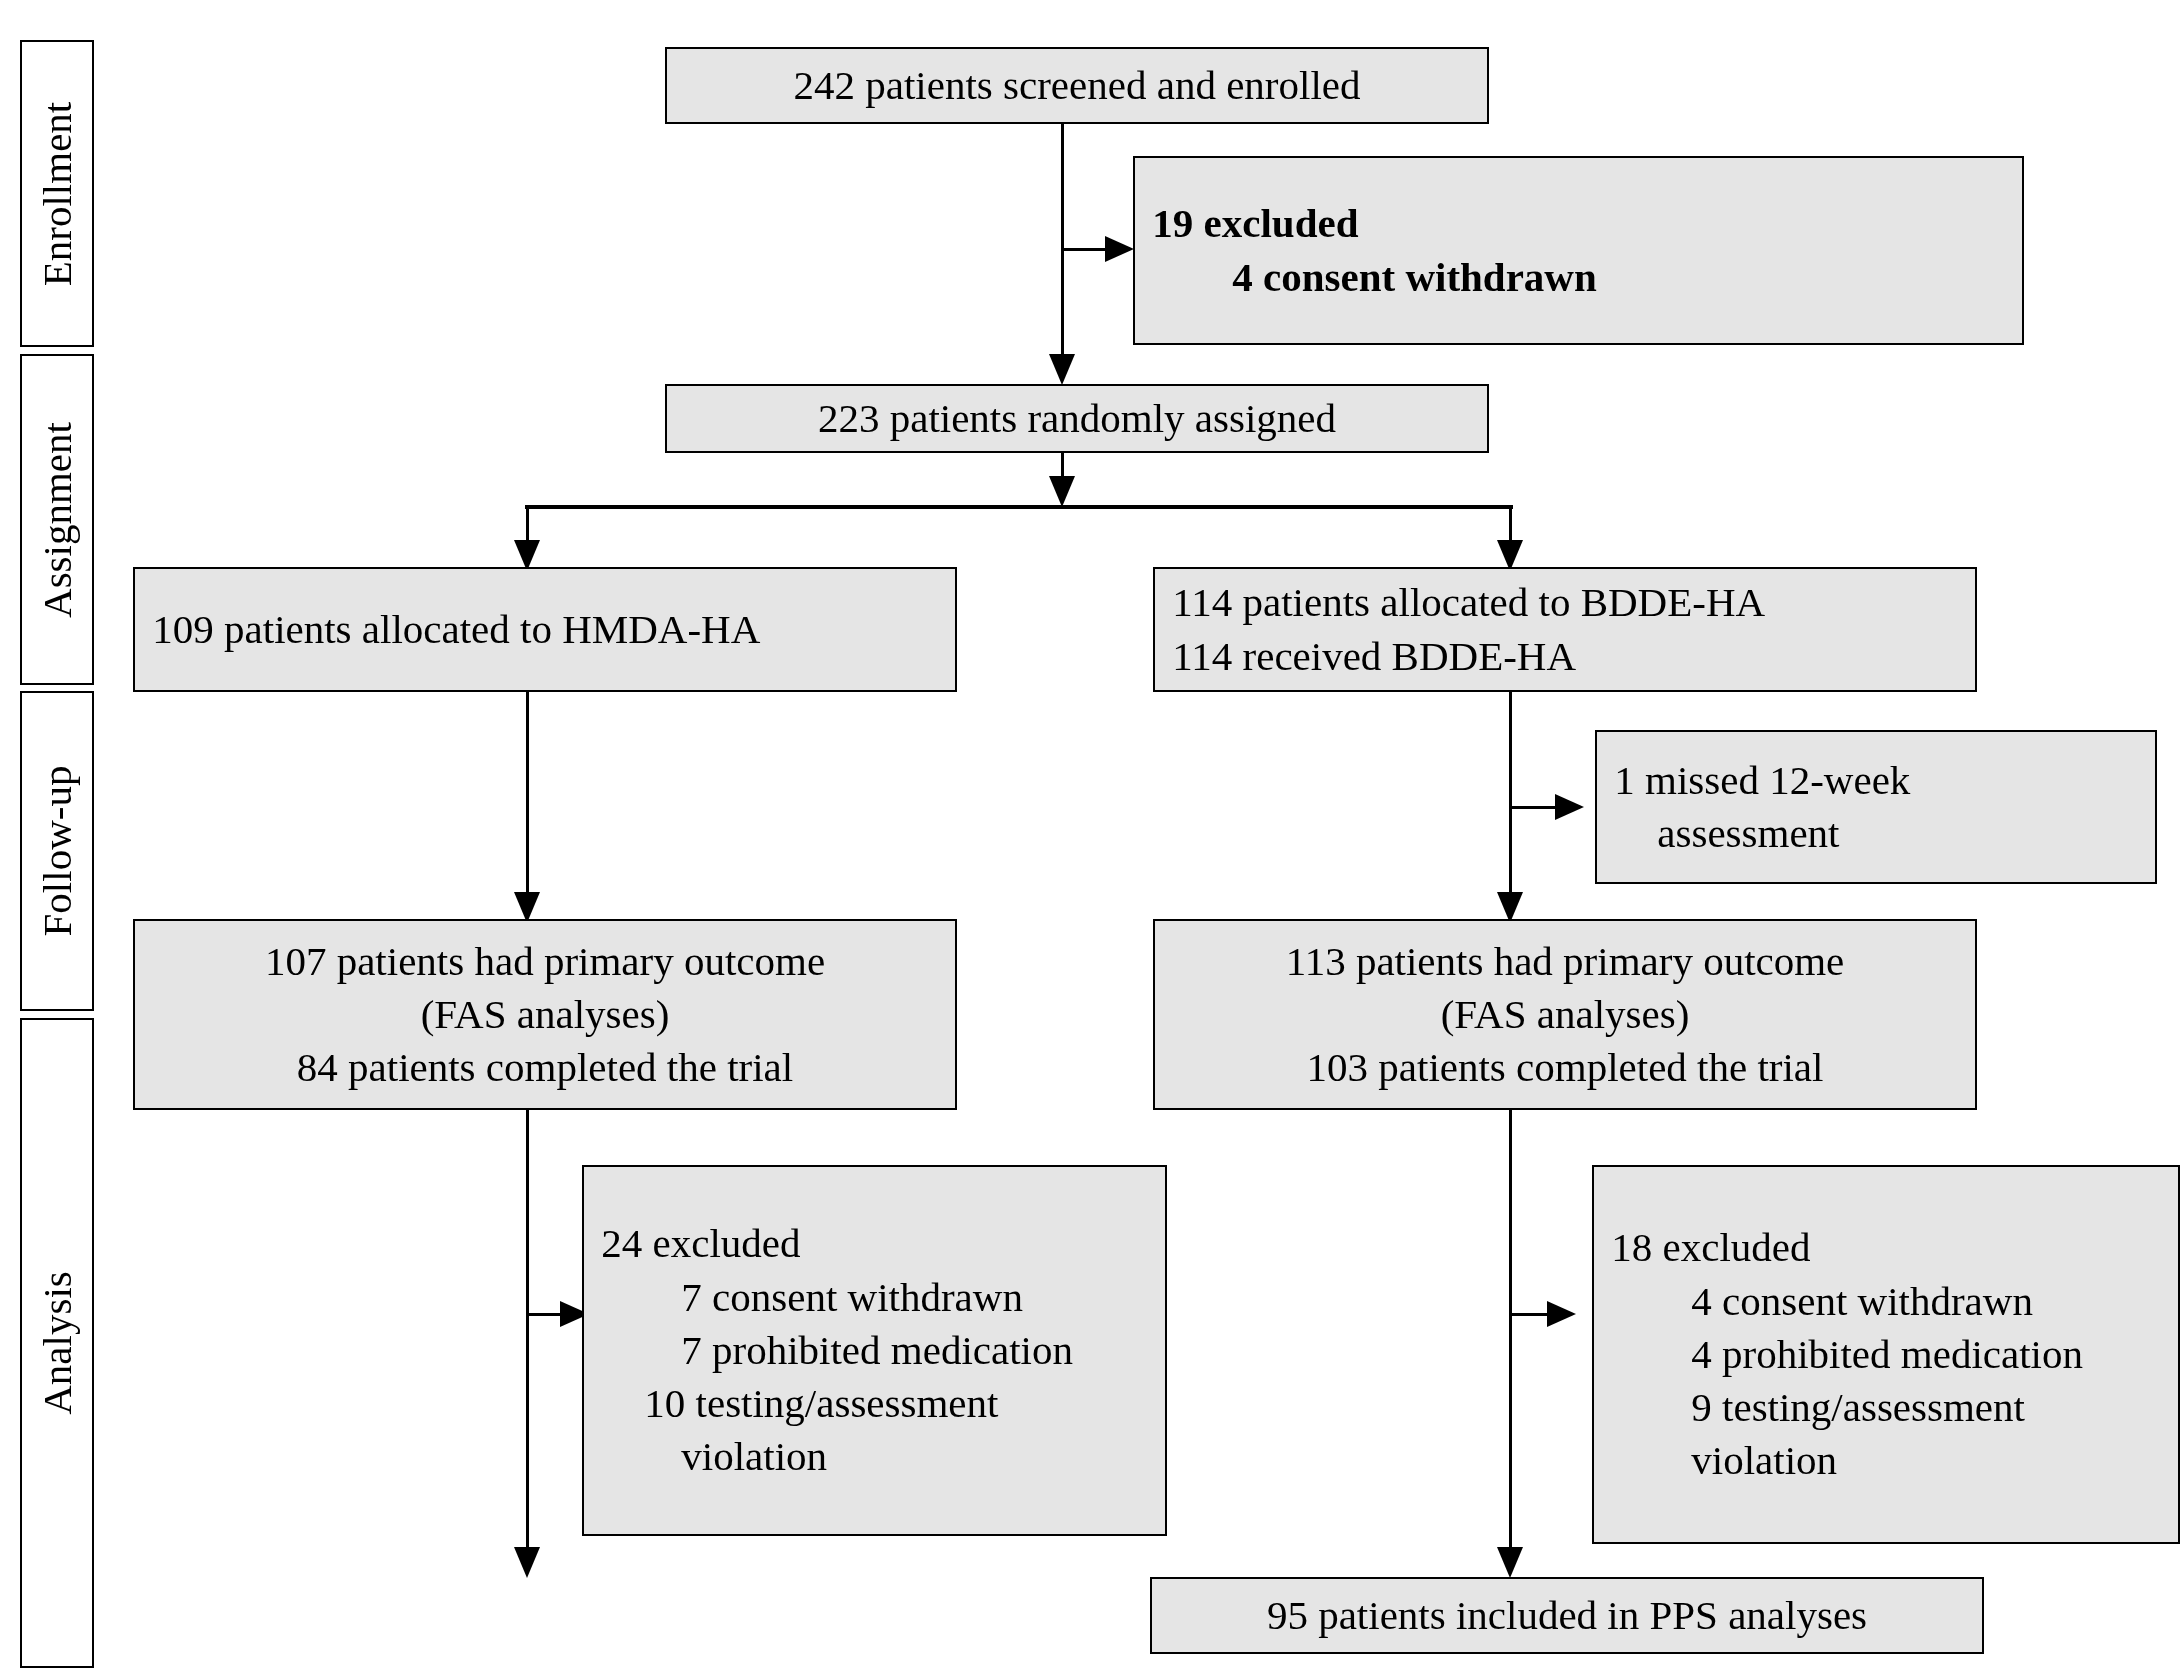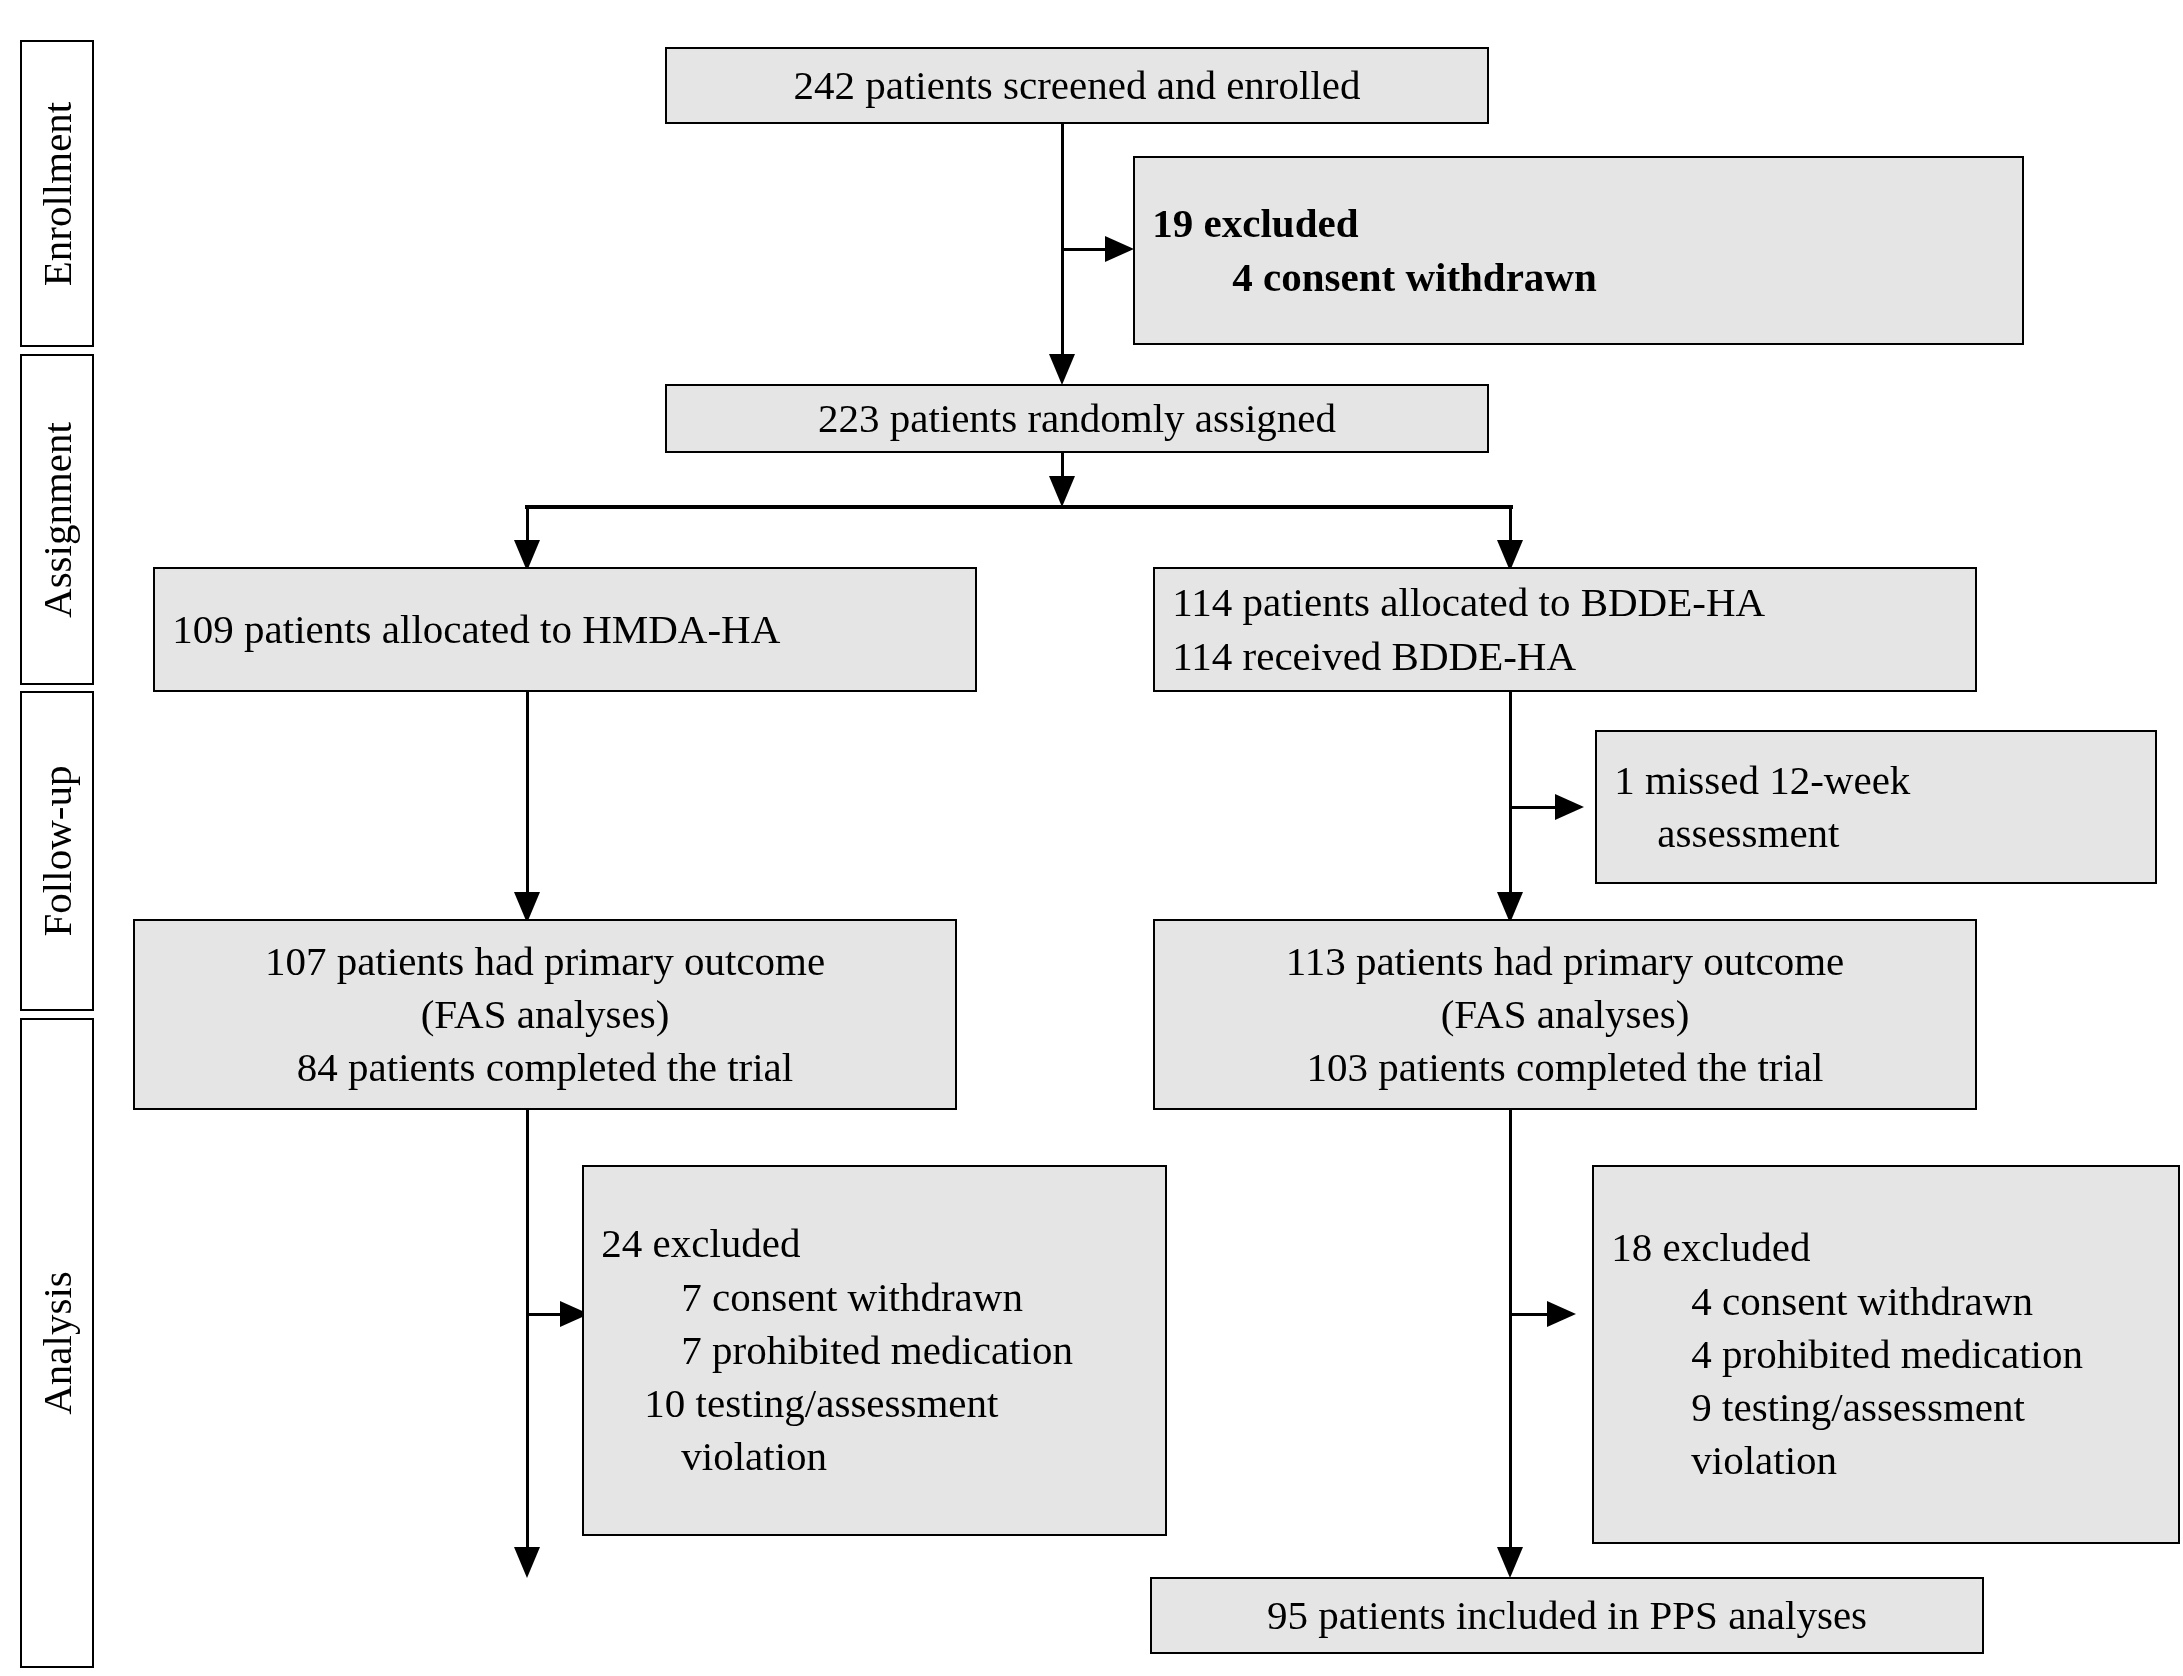--- a/index.html
+++ b/index.html
@@ -156,21 +156,21 @@
 
   <div class="box left pad" style="left:1133px; top:156px; width:891px; height:189px;font-weight:bold;">
     <span class="ln">19 excluded</span>
     <span class="ln ind2">4 consent withdrawn</span>
   </div>
 
   <div class="box center pad" style="left:665px; top:384px; width:824px; height:69px;">
     <span class="ln">223 patients randomly assigned</span>
   </div>
 
-  <div class="box left pad" style="left:133px; top:567px; width:824px; height:125px;margin-left:20px;">
+  <div class="box left pad" style="left:133px; top:567px; width:824px; height:125px;">
     <span class="ln">109 patients allocated to HMDA-HA</span>
   </div>
 
   <div class="box left pad" style="left:1153px; top:567px; width:824px; height:125px;">
     <span class="ln">114 patients allocated to BDDE-HA</span>
     <span class="ln">114 received BDDE-HA</span>
   </div>
 
   <div class="box left pad" style="left:1595px; top:730px; width:562px; height:154px;">
     <span class="ln">1 missed 12-week</span>

